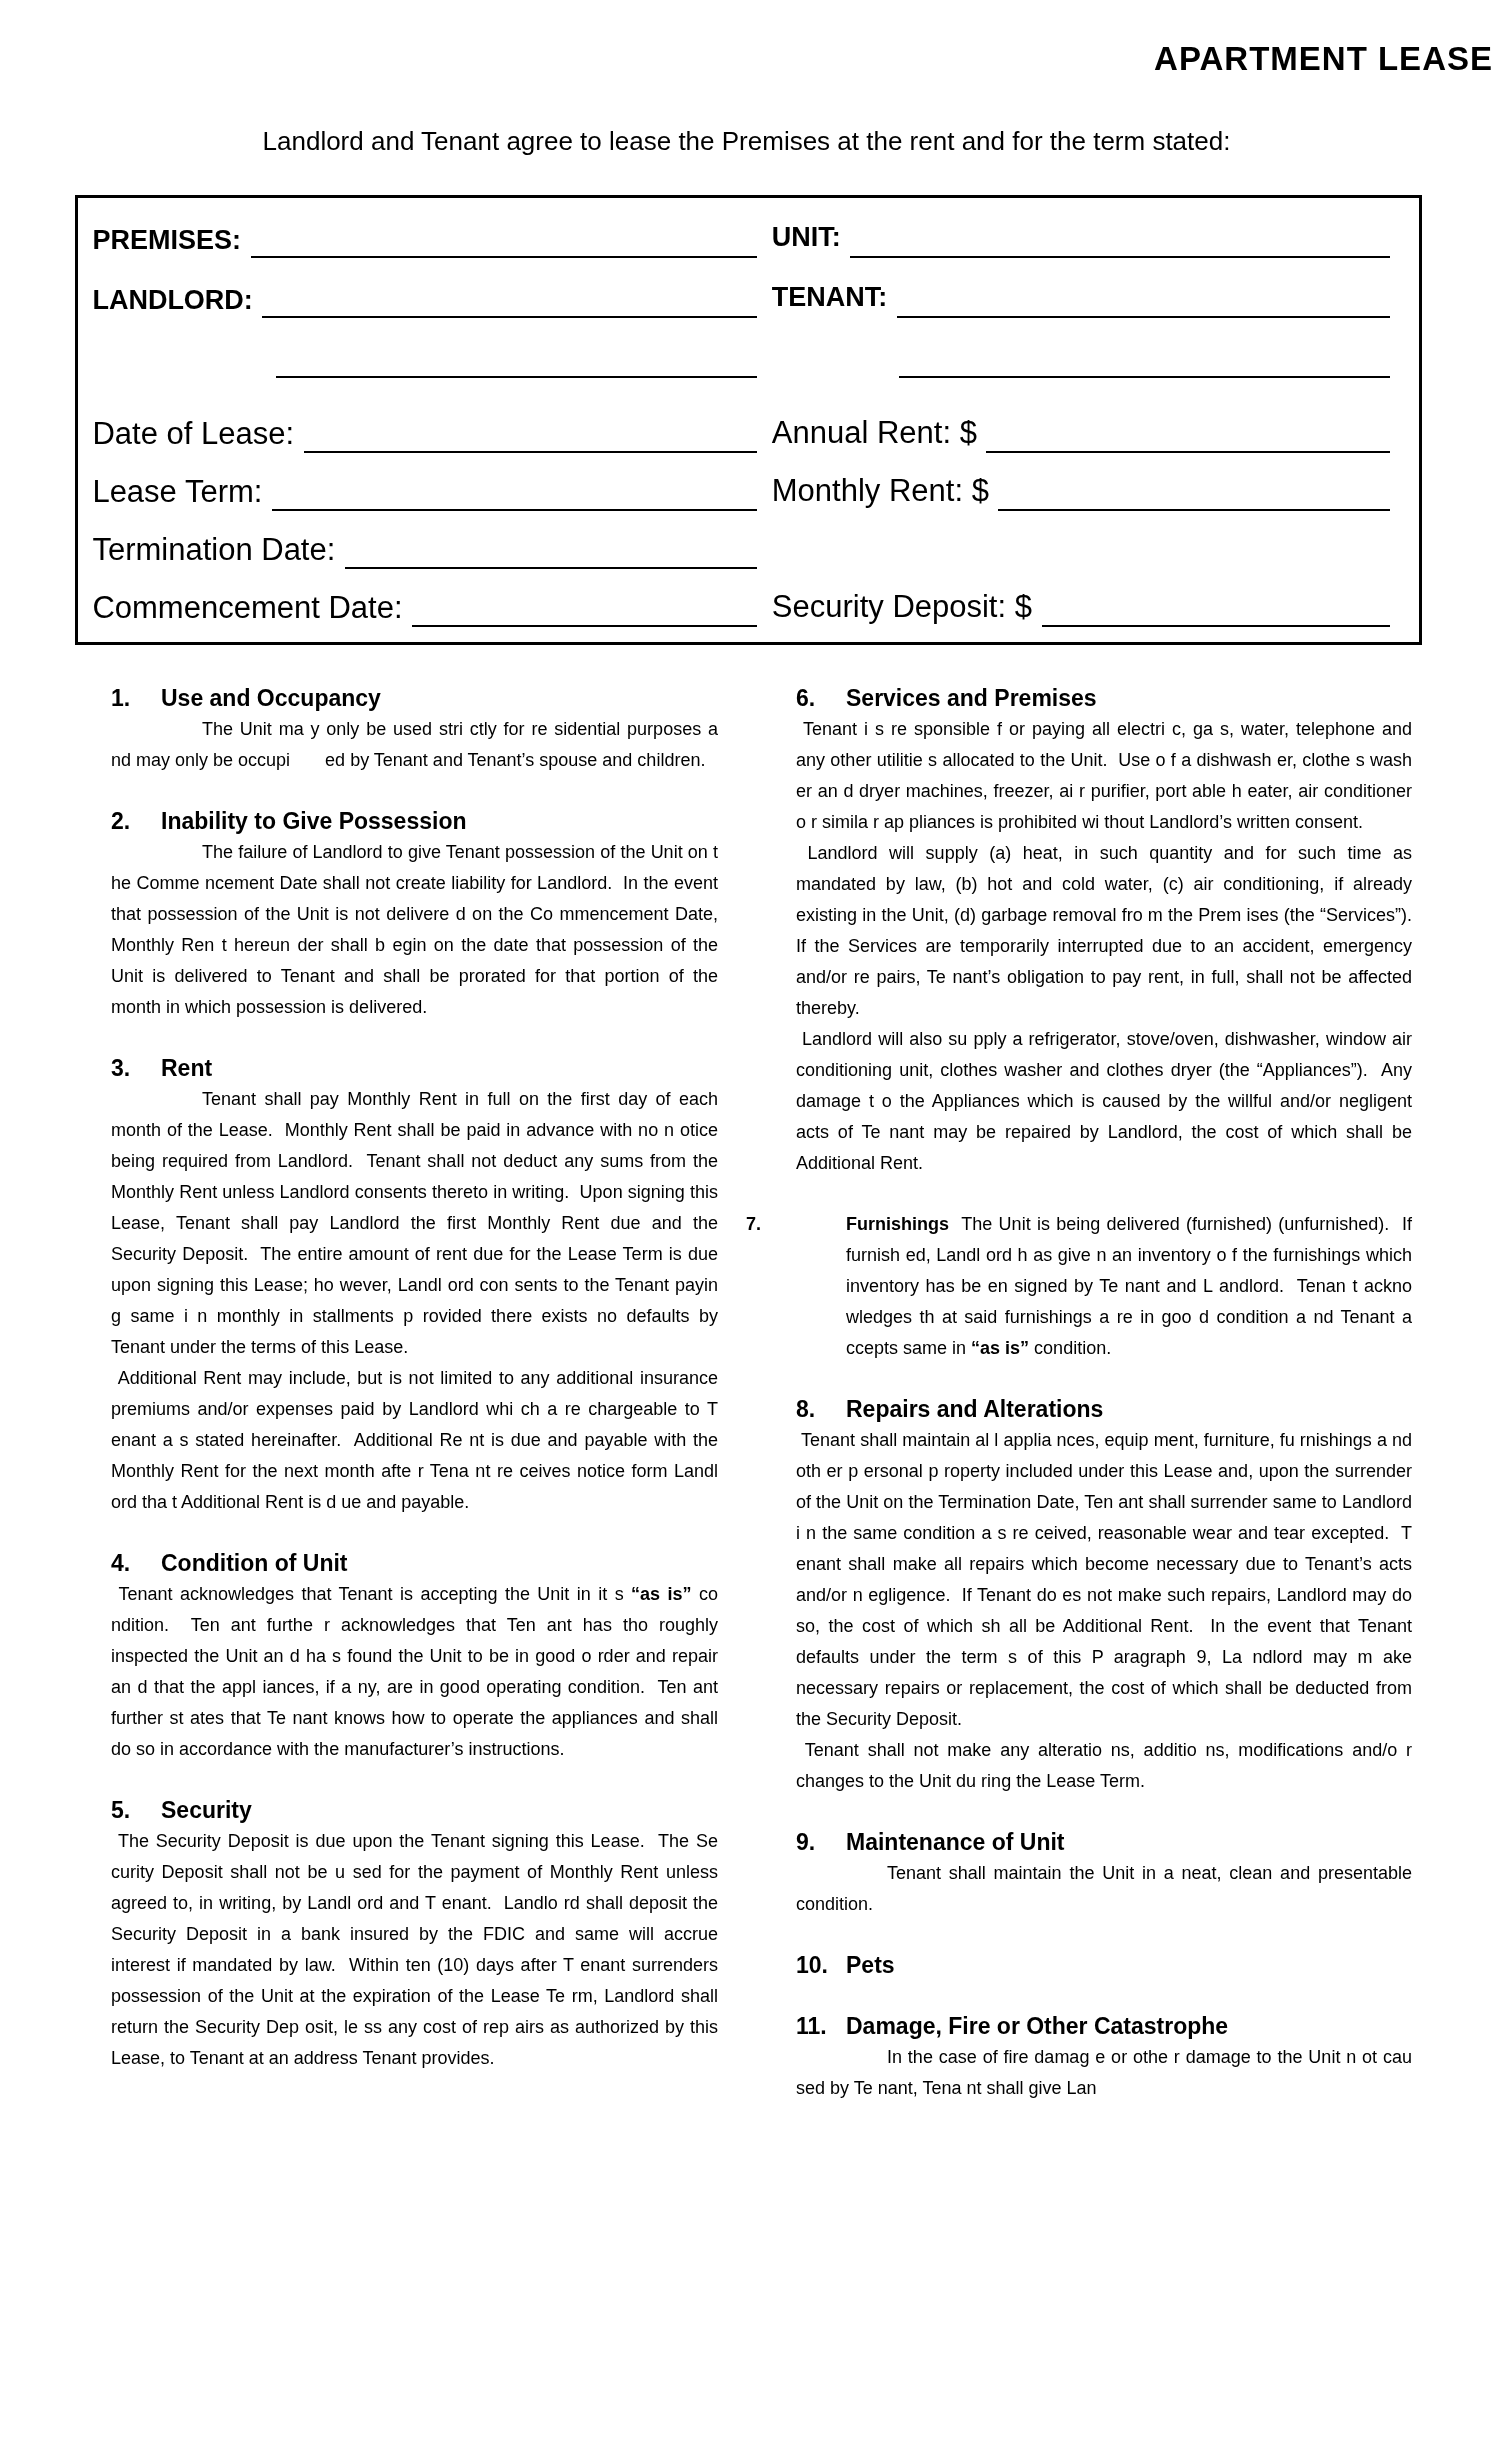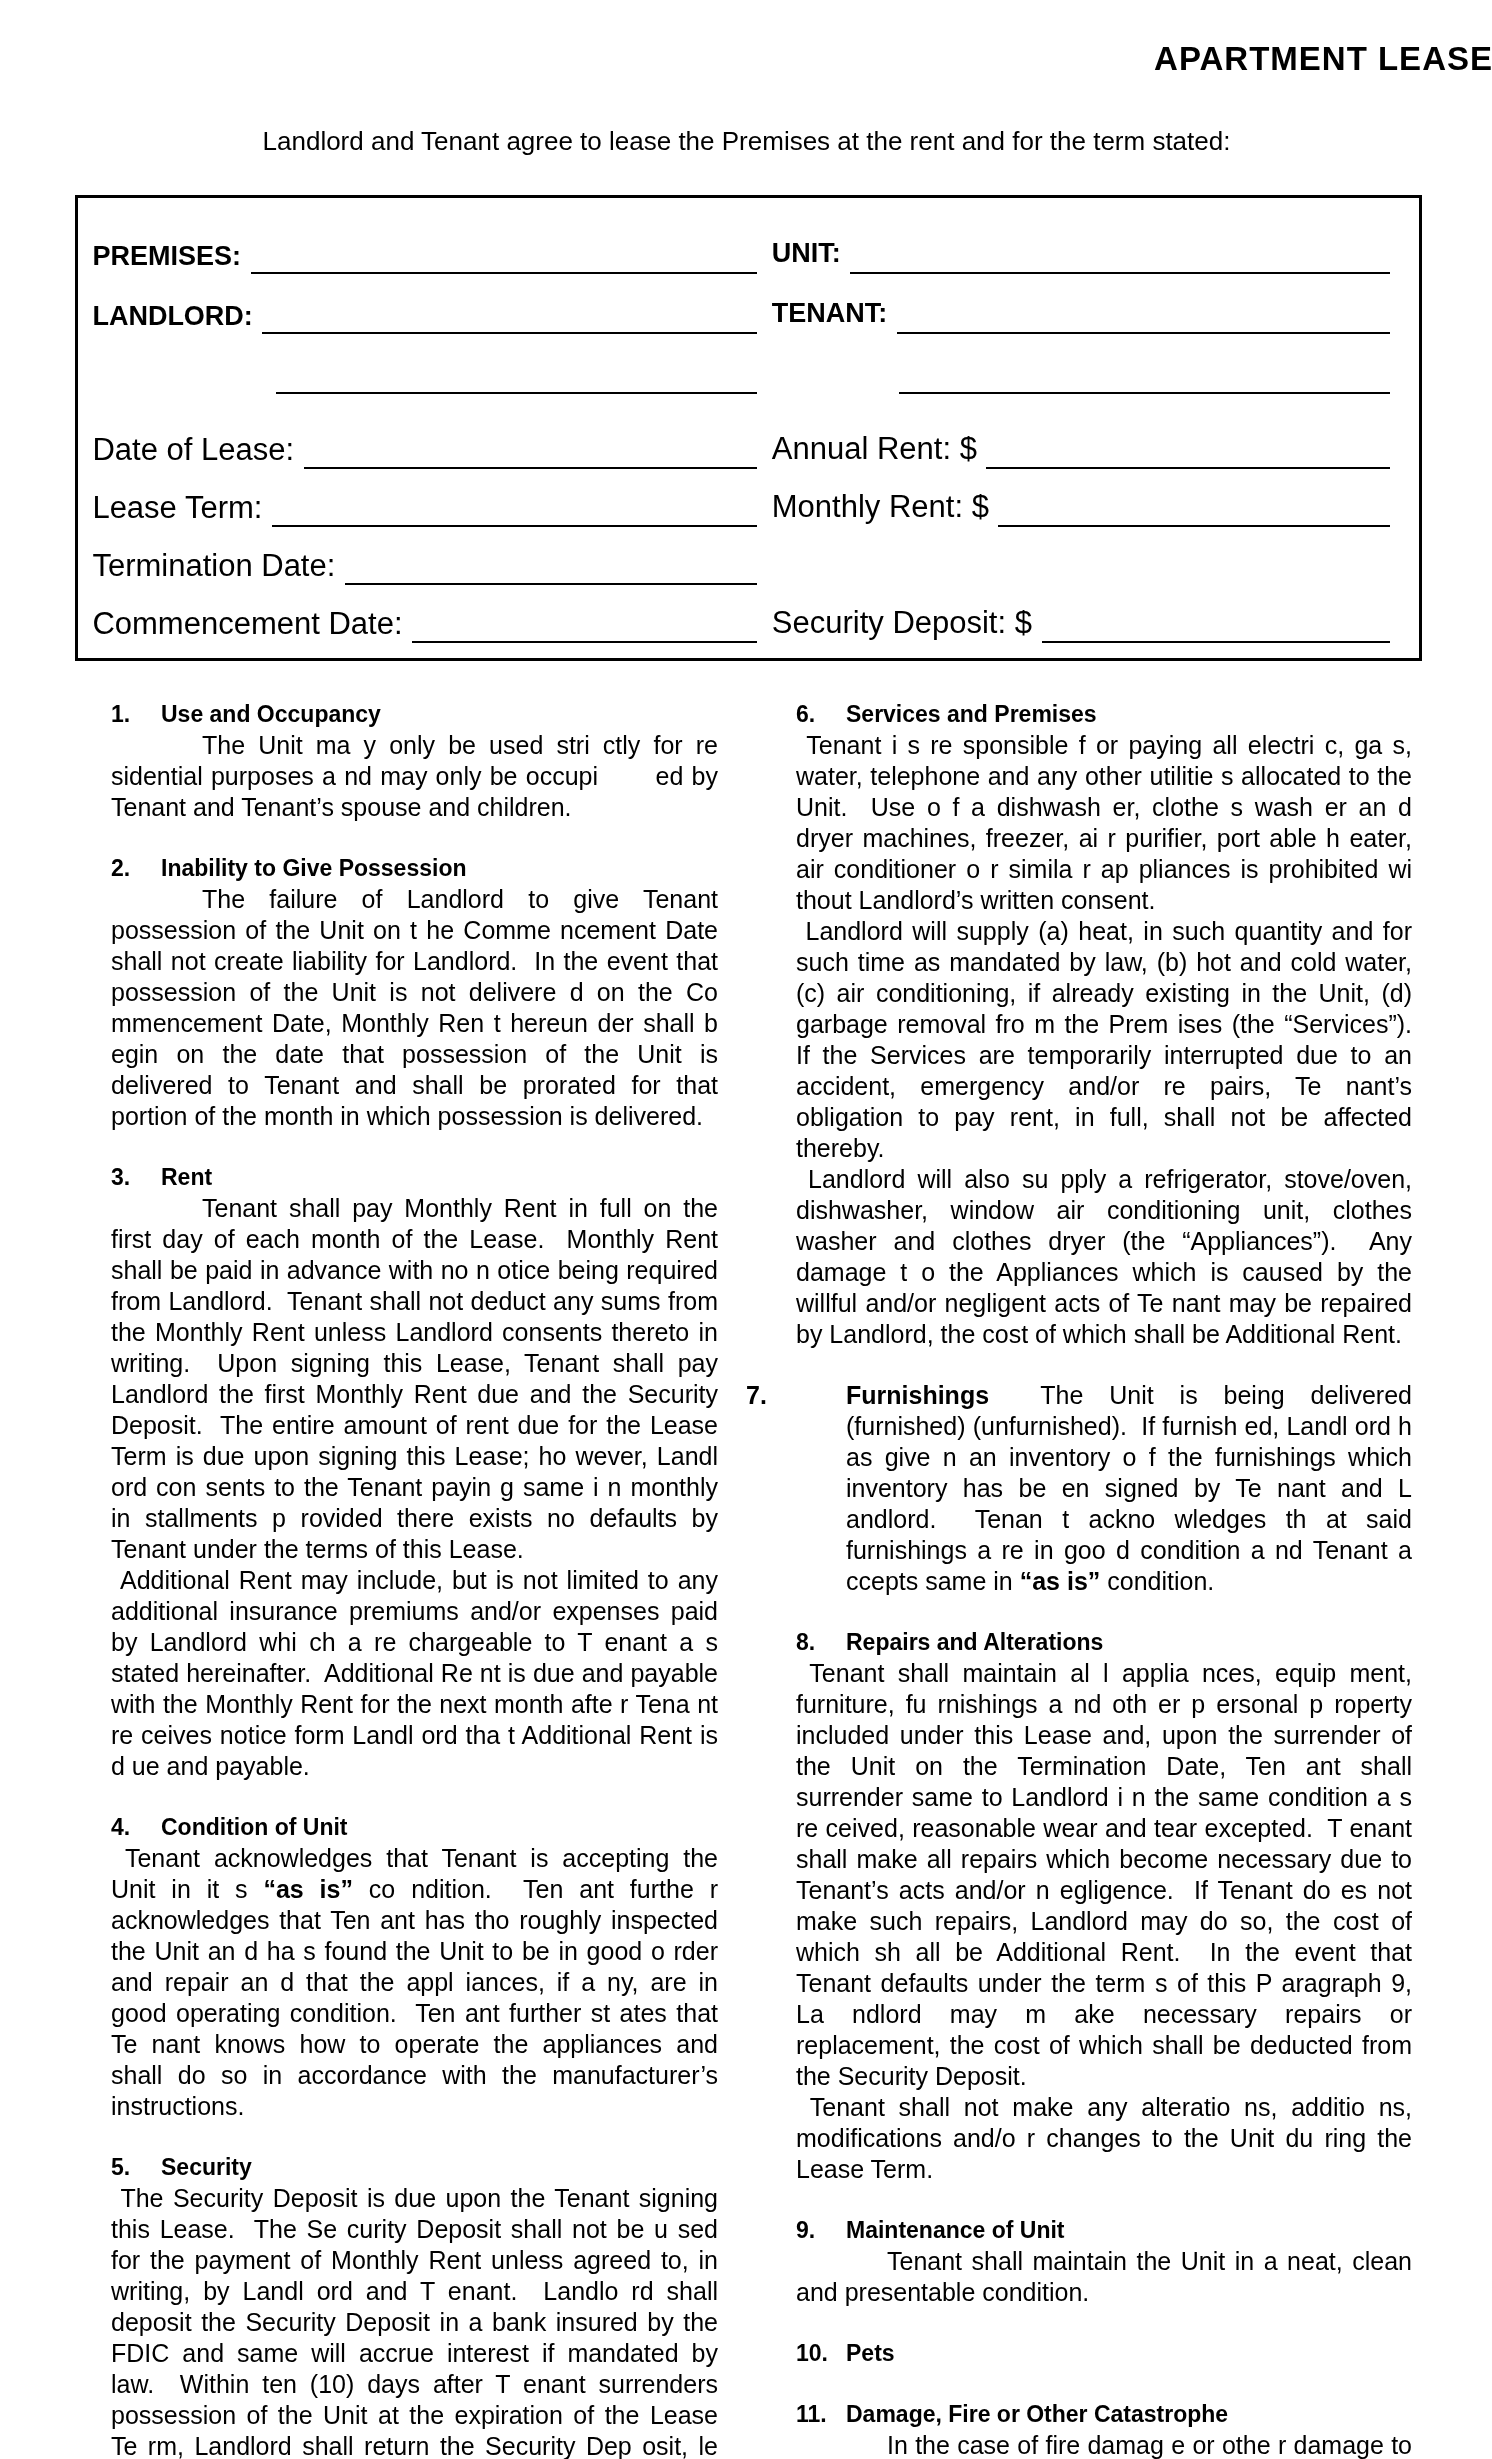--- a/index.html
+++ b/index.html
@@ -28,35 +28,35 @@
   .sp-r { width:127px; }
 
   .columns { display:flex; margin:38px 81px 0 87px; }
   .col-left { width:631px; }
   .col-right { flex:1; margin-left:54px; }
 
   .sec { margin-top:30px;margin-left:24px; }
   .sec:first-child { margin-top:0; }
   .shead { font-weight:bold; font-size:23px; line-height:31px; }
   .snum { display:inline-block; width:50px; }
-  .p { margin:0; font-size:25px; line-height:31px; text-align:justify; white-space:pre-wrap; }
+  .p { margin:0; font-size:18px; line-height:31px; text-align:justify; white-space:pre-wrap; }
   .ind { text-indent:91px; }
   .hang { padding-left:50px; text-indent:-50px; }
   .b { font-weight:bold; }
 </style>
 </head>
 <body>
 
 <div class="page">
 
   <div class="title">APARTMENT LEASE</div>
   <div class="subtitle">Landlord and Tenant agree to lease the Premises at the rent and for the term stated:</div>
 
   <div class="formbox">
-    <div class="frow" style="height:76px">
+    <div class="frow" style="height:60px">
       <div class="fl">
         <span class="flabel">PREMISES:</span>
         <span class="uline"><span class="fval"></span></span>
       </div>
       <div class="fr">
         <span class="flabel">UNIT:</span>
         <span class="uline"><span class="fval"></span></span>
       </div>
     </div>
     <div class="frow" style="height:60px">

